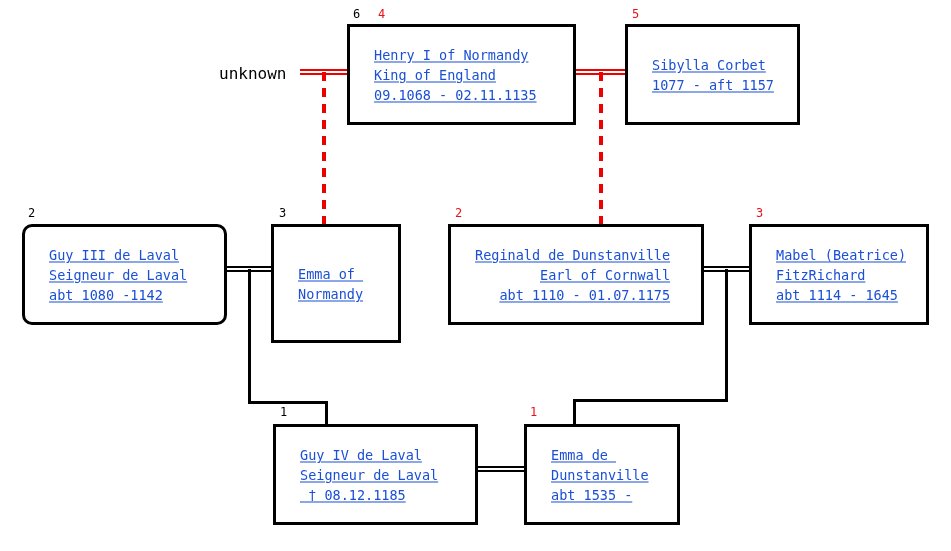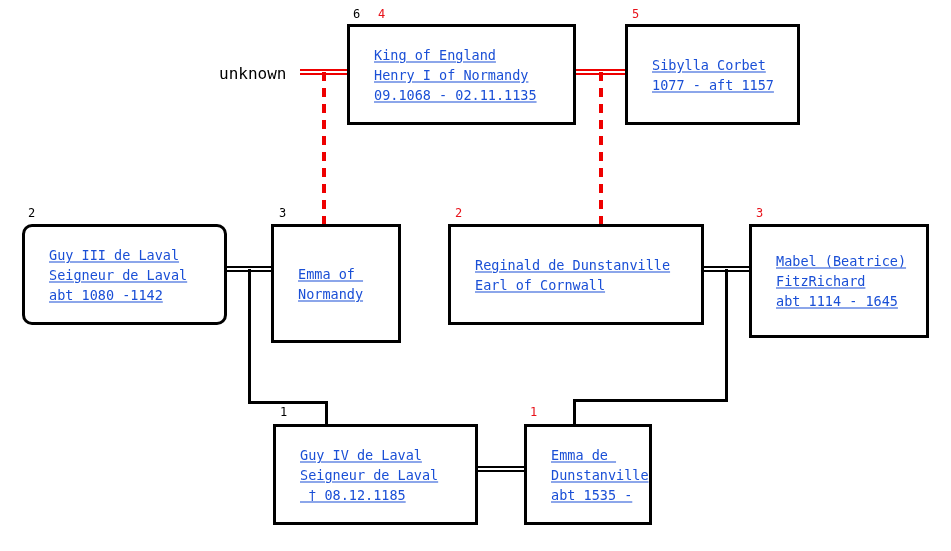--- a/index.html
+++ b/index.html
@@ -109,22 +109,22 @@
 </head>
 <body>
 
 <div id="canvas">
 
   <div class="idx" style="left:353px; top:8px;">6</div>
   <div class="idx red" style="left:378px; top:8px;">4</div>
 
   <div class="node" style="left:347px; top:24px; width:229px; height:101px;">
     <div class="node-lines">
+      <div class="node-line">Henry I of Normandy</div>
       <div class="node-line">King of England</div>
-      <div class="node-line">Henry I of Normandy</div>
       <div class="node-line">09.1068 - 02.11.1135</div>
     </div>
   </div>
 
   <div class="idx red" style="left:632px; top:8px;">5</div>
 
   <div class="node" style="left:625px; top:24px; width:175px; height:101px;">
     <div class="node-lines">
       <div class="node-line">Sibylla Corbet</div>
       <div class="node-line">1077 - aft 1157</div>
@@ -157,30 +157,31 @@
     <div class="node-lines">
       <div class="node-line">Emma of </div>
       <div class="node-line">Normandy</div>
     </div>
   </div>
 
   <div class="marriage" style="left:225px; top:266px; width:48px;"></div>
 
   <div class="idx red" style="left:455px; top:207px;">2</div>
 
-  <div class="node" style="left:448px; top:224px; width:256px; height:101px;">
+  <div class="node" style="left:448px; top:224px; width:256px; height:101px;text-align:right;">
     <div class="node-lines">
       <div class="node-line">Reginald de Dunstanville</div>
       <div class="node-line">Earl of Cornwall</div>
+      <div class="node-line">abt 1110 - 01.07.1175</div>
     </div>
   </div>
 
   <div class="idx red" style="left:756px; top:207px;">3</div>
 
-  <div class="node" style="left:749px; top:224px; width:180px; height:114px;">
+  <div class="node" style="left:749px; top:224px; width:180px; height:101px;">
     <div class="node-lines">
       <div class="node-line">Mabel (Beatrice)</div>
       <div class="node-line">FitzRichard</div>
       <div class="node-line">abt 1114 - 1645</div>
     </div>
   </div>
 
   <div class="marriage" style="left:702px; top:266px; width:49px;"></div>
 
   <div class="idx" style="left:280px; top:406px;">1</div>
@@ -188,21 +189,21 @@
   <div class="node" style="left:273px; top:424px; width:205px; height:101px;">
     <div class="node-lines">
       <div class="node-line">Guy IV de Laval</div>
       <div class="node-line">Seigneur de Laval</div>
       <div class="node-line"> † 08.12.1185</div>
     </div>
   </div>
 
   <div class="idx red" style="left:530px; top:406px;">1</div>
 
-  <div class="node" style="left:524px; top:424px; width:128px; height:101px;">
+  <div class="node" style="left:524px; top:424px; width:156px; height:101px;">
     <div class="node-lines">
       <div class="node-line">Emma de </div>
       <div class="node-line">Dunstanville</div>
       <div class="node-line">abt 1535 -</div>
     </div>
   </div>
 
   <div class="marriage" style="left:476px; top:466px; width:50px;"></div>
 
   <div class="vline" style="left:248px; top:269px; height:135px;"></div>

